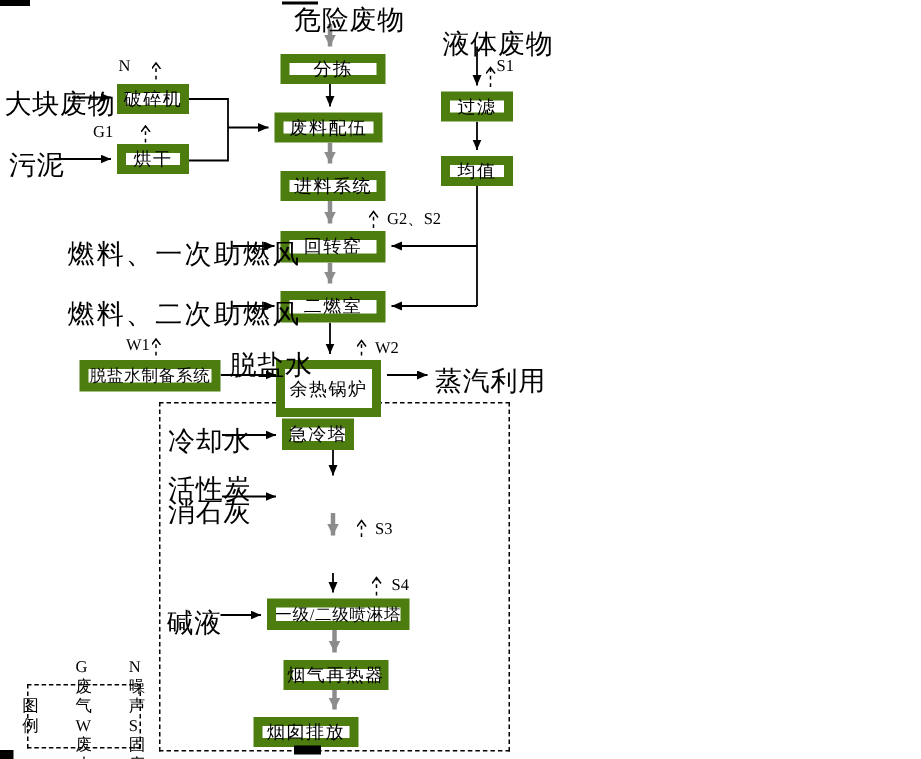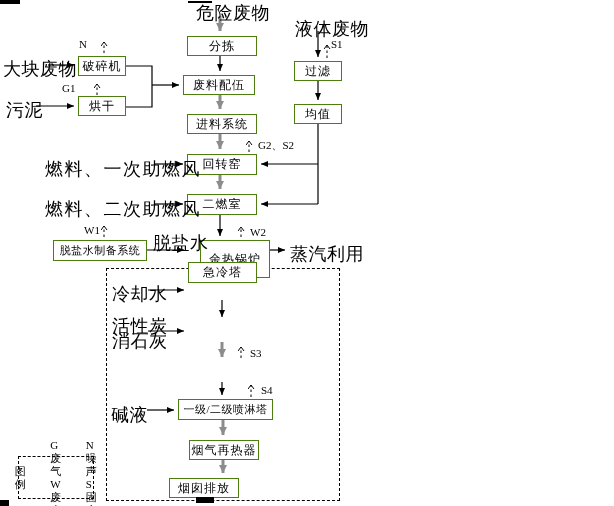--- a/index.html
+++ b/index.html
@@ -1,19 +1,19 @@
 <!DOCTYPE html>
 <html><head>
 <meta charset="utf-8">
 <style>
   html,body{margin:0;padding:0;background:#fff;}
   .canvas{position:relative;width:614px;height:506px;background:#ffffff;overflow:hidden;
           font-family:"Liberation Serif", serif;color:#000;}
   svg.wires{position:absolute;left:0;top:0;width:614px;height:506px;}
-  .box{position:absolute;border:1px solid #4d7c0f;background:#fff;box-sizing:border-box;
+  .box{position:absolute;border:6px solid #4d7c0f;background:#fff;box-sizing:border-box;
        display:flex;align-items:center;justify-content:center;
        font-size:12px;letter-spacing:1px;white-space:nowrap;}
   .box.small{font-size:11px;letter-spacing:0.5px;}
   .lbl{position:absolute;font-size:18px;white-space:nowrap;letter-spacing:0.5px;}
   .lbl.spread{letter-spacing:1.5px;}
   .tag{position:absolute;font-size:11px;white-space:nowrap;}
   .dash-region{position:absolute;border:1px dashed #000;box-sizing:border-box;}
   .legend{position:absolute;border:1px dashed #000;box-sizing:border-box;background:#fff;
           display:flex;flex-direction:row;align-items:center;justify-content:center;
           font-size:11px;line-height:13px;letter-spacing:0.5px;gap:24px;}
@@ -87,25 +87,25 @@
     </g>
   </svg>
 
   <div class="box" style="left:78px;top:56px;width:48px;height:20px">破碎机</div>
   <div class="box" style="left:78px;top:96px;width:48px;height:20px">烘干</div>
   <div class="box" style="left:187px;top:36px;width:70px;height:20px">分拣</div>
   <div class="box" style="left:183px;top:75px;width:72px;height:20px">废料配伍</div>
   <div class="box" style="left:187px;top:114px;width:70px;height:20px">进料系统</div>
   <div class="box" style="left:187px;top:154px;width:70px;height:21px">回转窑</div>
   <div class="box" style="left:187px;top:194px;width:70px;height:21px">二燃室</div>
-  <div class="box" style="left:200px;top:240px;width:70px;height:38px">余热锅炉</div>
+  <div class="box" style="left:184px;top:240px;width:70px;height:38px">余热锅炉</div>
   <div class="box small" style="left:53px;top:240px;width:94px;height:21px">脱盐水制备系统</div>
   <div class="box" style="left:294px;top:61px;width:48px;height:20px">过滤</div>
   <div class="box" style="left:294px;top:104px;width:48px;height:20px">均值</div>
-  <div class="box" style="left:188px;top:262px;width:69px;height:21px">急冷塔</div>
+  <div class="box" style="left:188px;top:279px;width:48px;height:21px">急冷塔</div>
   <div class="box small" style="left:178px;top:399px;width:95px;height:21px">一级/二级喷淋塔</div>
   <div class="box" style="left:189px;top:440px;width:70px;height:20px">烟气再热器</div>
   <div class="box" style="left:169px;top:478px;width:70px;height:20px">烟囱排放</div>
 
   <div class="lbl" style="left:196px;top:1px">危险废物</div>
   <div class="lbl" style="left:295px;top:17px">液体废物</div>
   <div class="lbl" style="left:3px;top:57px">大块废物</div>
   <div class="lbl" style="left:6px;top:98px">污泥</div>
 
   <div class="lbl spread" style="left:45px;top:157px">燃料、一次助燃风</div>

